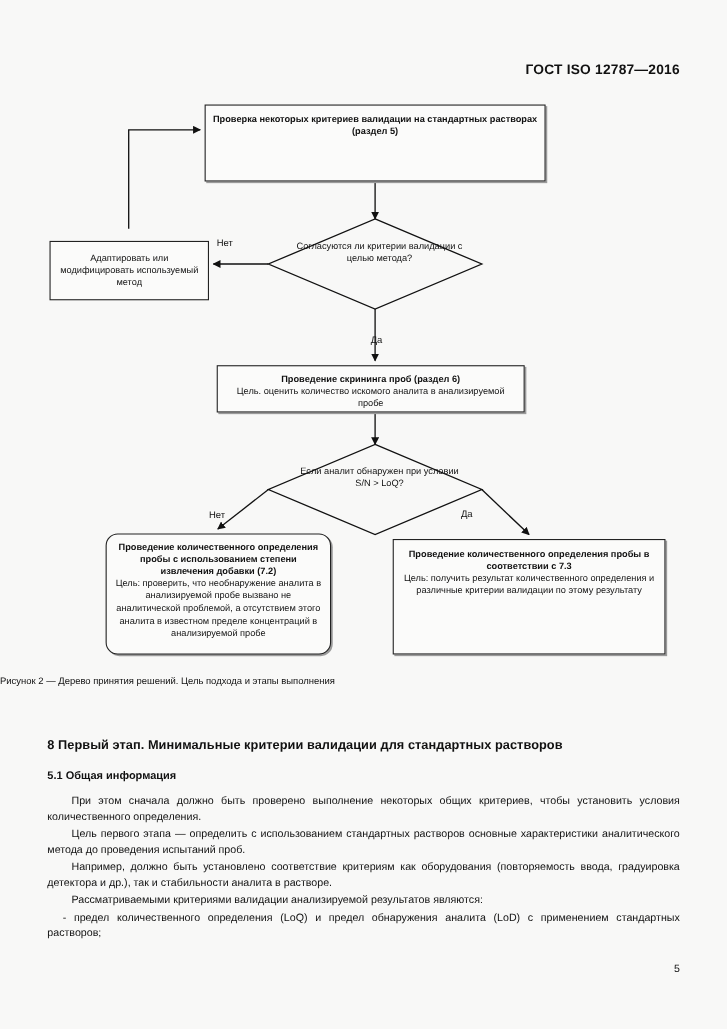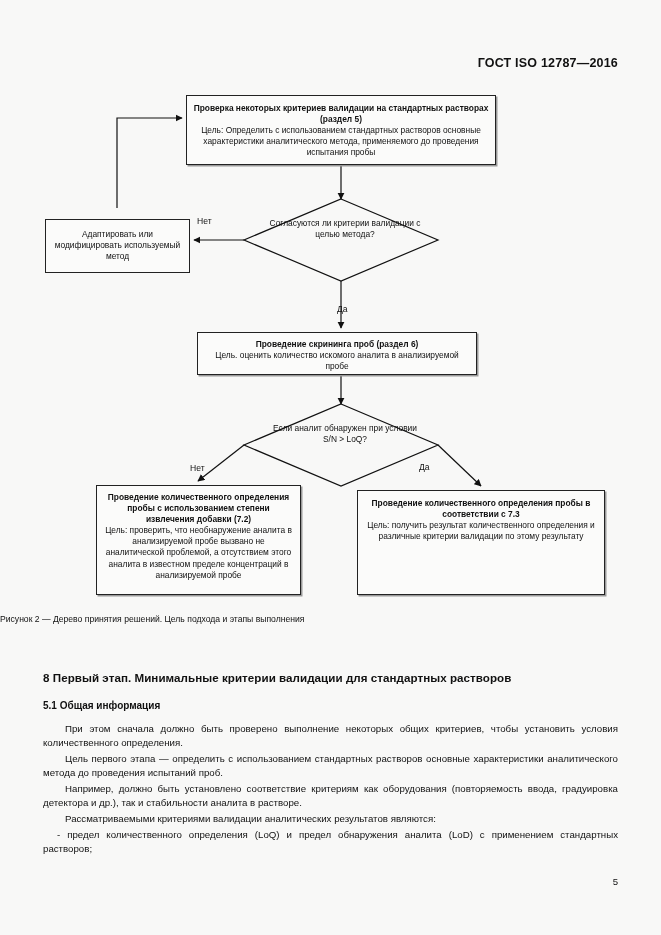--- a/index.html
+++ b/index.html
@@ -77,20 +77,21 @@
     left: 45px; top: 219px; width: 145px; height: 54px;
     padding-top: 9px;
   }
   #box-screen {
     left: 197px; top: 332px; width: 280px; height: 43px;
     padding-top: 6px;
   }
   #box-recovery {
     left: 96px; top: 485px; width: 205px; height: 110px;
     padding-top: 6px;
+    border-radius: 11px;
   }
   #box-quant {
     left: 357px; top: 490px; width: 248px; height: 105px;
     padding-top: 7px;
   }
 
   
   .diamond-label {
     position: absolute;
     text-align: center;
@@ -189,21 +190,20 @@
 
       <polygon points="341,404 438,445 341,486 244,445" fill="none" stroke="#111" stroke-width="1.2"></polygon>
 
       <polyline points="244,445 198,481" fill="none" stroke="#111" stroke-width="1.2" marker-end="url(#arrow)"></polyline>
 
       <polyline points="438,445 481,486" fill="none" stroke="#111" stroke-width="1.2" marker-end="url(#arrow)"></polyline>
     </svg>
 
     <div class="node box-shadow-r" id="box-check">
       <span class="ttl">Проверка некоторых критериев валидации на стандартных растворах (раздел 5)</span>
-      <span class="sub">Цель: Определить с использованием стандартных растворов основные характеристики аналитического метода, применяемого до проведения испытания пробы</span>
     </div>
 
     <div class="node" id="box-adapt">
       <span class="sub">Адаптировать или модифицировать используемый метод</span>
     </div>
 
     <div class="node box-shadow-r" id="box-screen">
       <span class="ttl">Проведение скрининга проб (раздел 6)</span>
       <span class="sub">Цель. оценить количество искомого аналита в анализируемой пробе</span>
     </div>
@@ -228,19 +228,19 @@
   </div>
 
   <div class="caption">Рисунок 2 — Дерево принятия решений. Цель подхода и этапы выполнения</div>
 
   <div class="content">
     <h2 class="sec">8  Первый этап. Минимальные критерии валидации для стандартных растворов</h2>
     <h3 class="subsec">5.1  Общая информация</h3>
     <p class="para">При этом сначала должно быть проверено выполнение некоторых общих критериев, чтобы установить условия количественного определения.</p>
     <p class="para">Цель первого этапа — определить с использованием стандартных растворов основные характеристики аналитического метода до проведения испытаний проб.</p>
     <p class="para">Например, должно быть установлено соответствие критериям как оборудования (повторяемость ввода, градуировка детектора и др.), так и стабильности аналита в растворе.</p>
-    <p class="para">Рассматриваемыми критериями валидации аналитических результатов являются:</p>
+    <p class="para">Рассматриваемыми критериями валидации анализируемой результатов являются:</p>
     <p class="para noindent">- предел количественного определения (LoQ) и предел обнаружения аналита (LoD) с применением стандартных растворов;</p>
   </div>
 
   <div class="pagenum">5</div>
 
 </div>
 
 </body></html>

